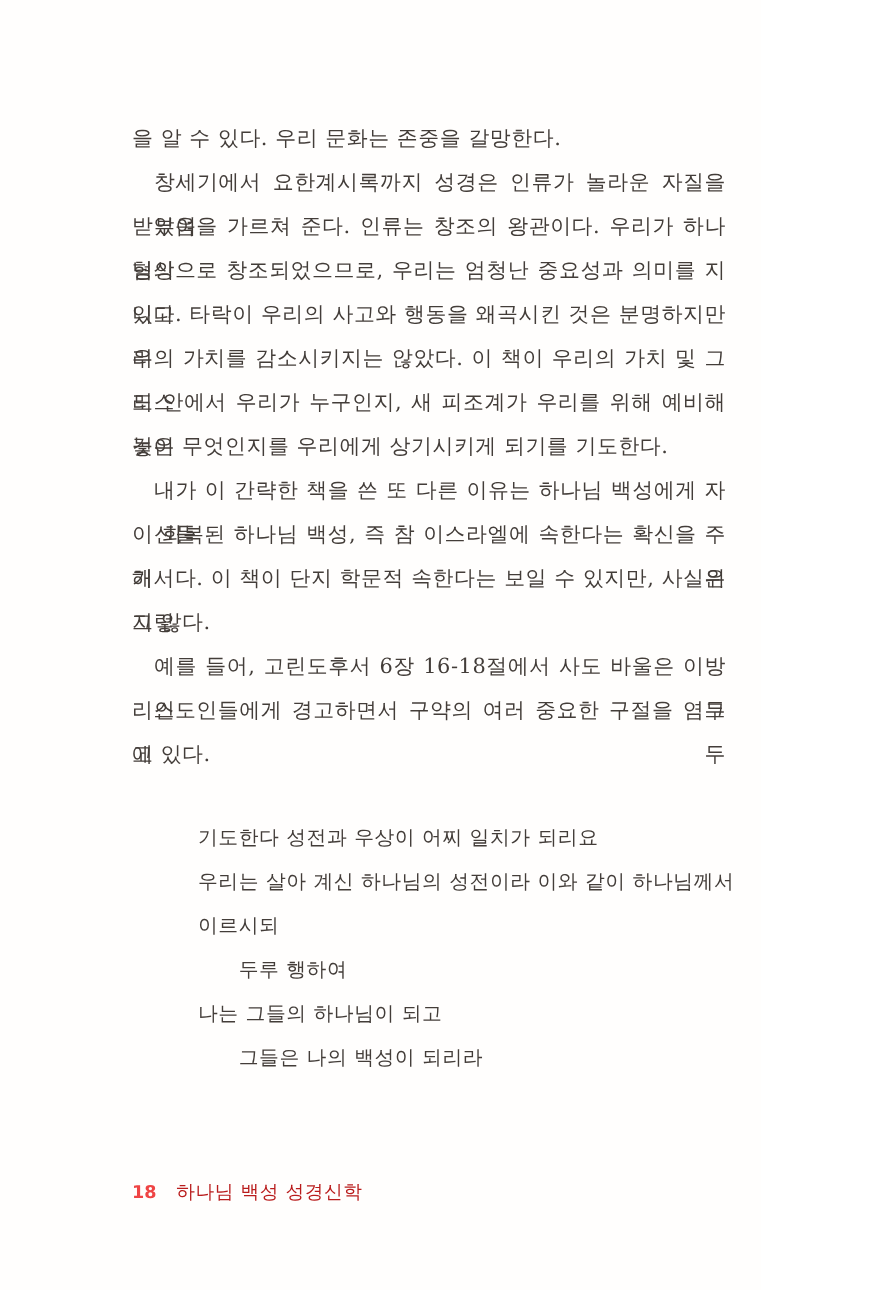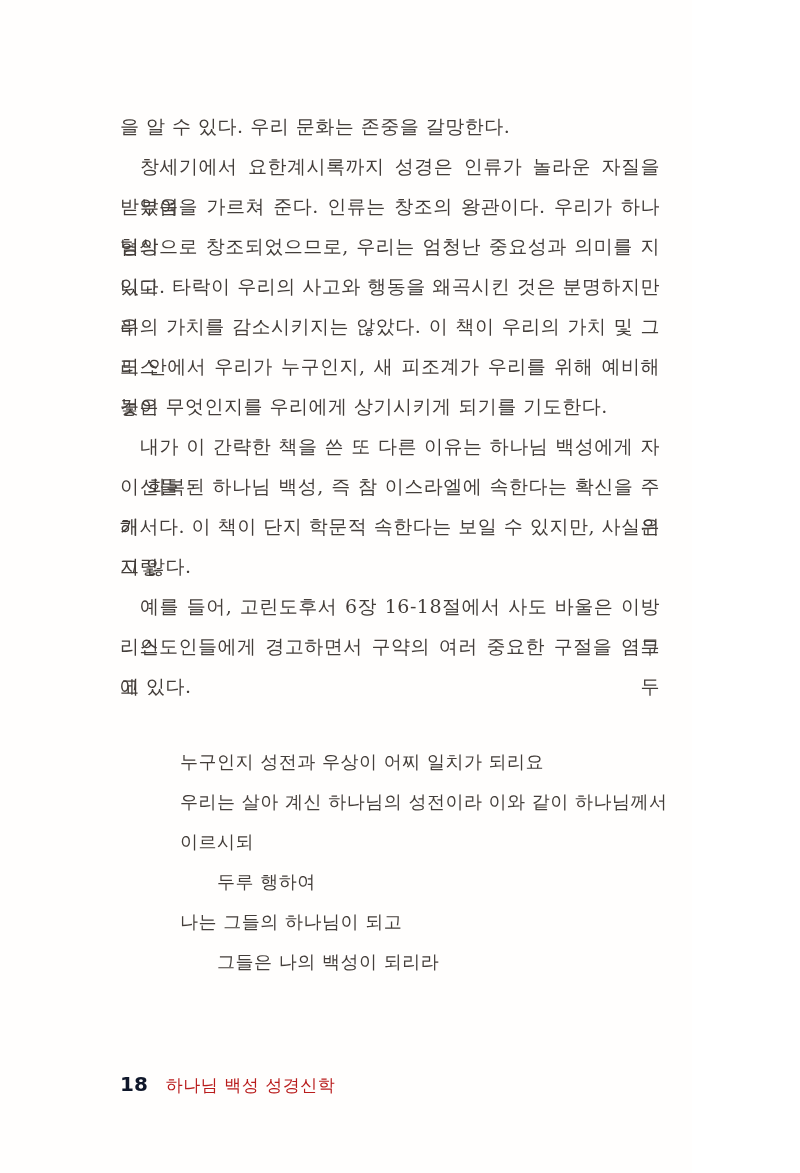--- a/index.html
+++ b/index.html
@@ -57,23 +57,23 @@
   }
   .footer {
     position: absolute;
     left: 120px;
     top: 1072px;
     display: flex;
     align-items: baseline;
     font-family: "DejaVu Sans", "Liberation Sans", sans-serif;
   }
   .footer .pagenum {
-    font-size: 20px;
+    font-size: 16px;
     font-weight: 700;
-    color: #0f172a;
+    color: #ef4444;
   }
   .footer .booktitle {
     margin-left: 18px;
     font-size: 17px;
     font-weight: 400;
     color: #b91c1c;
     letter-spacing: 0.5px;
   }
 </style>
 </head>
@@ -93,21 +93,21 @@
       <div class="line just indent">내가 이 간략한 책을 쓴 또 다른 이유는 하나님 백성에게 자신들</div>
       <div class="line just">이 회복된 하나님 백성, 즉 참 이스라엘에 속한다는 확신을 주기 위</div>
       <div class="line just">해서다. 이 책이 단지 학문적 속한다는 보일 수 있지만, 사실은 그렇</div>
       <div class="line">지 않다.</div>
       <div class="line just indent">예를 들어, 고린도후서 6장 16-18절에서 사도 바울은 이방인 그</div>
       <div class="line just">리스도인들에게 경고하면서 구약의 여러 중요한 구절을 염두에 두</div>
       <div class="line">고 있다.</div>
     </div>
 
   <div class="quote-block" id="quote-block">
-      <div class="line">누구인지 성전과 우상이 어찌 일치가 되리요</div>
+      <div class="line">기도한다 성전과 우상이 어찌 일치가 되리요</div>
       <div class="line">우리는 살아 계신 하나님의 성전이라 이와 같이 하나님께서</div>
       <div class="line">이르시되</div>
       <div class="line lvl1">두루 행하여</div>
       <div class="line">나는 그들의 하나님이 되고</div>
       <div class="line lvl1">그들은 나의 백성이 되리라</div>
     </div>
 
   <div class="footer">
     <span class="pagenum">18</span>
     <span class="booktitle">하나님 백성 성경신학</span>

